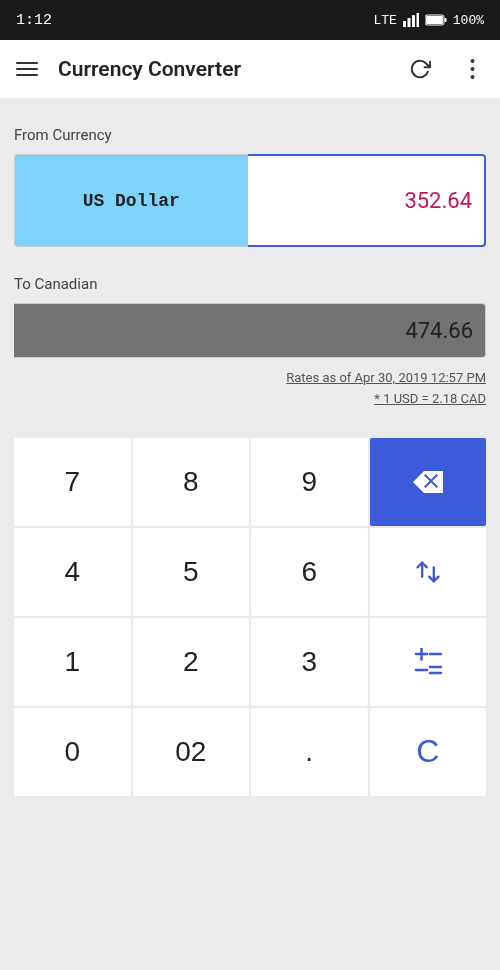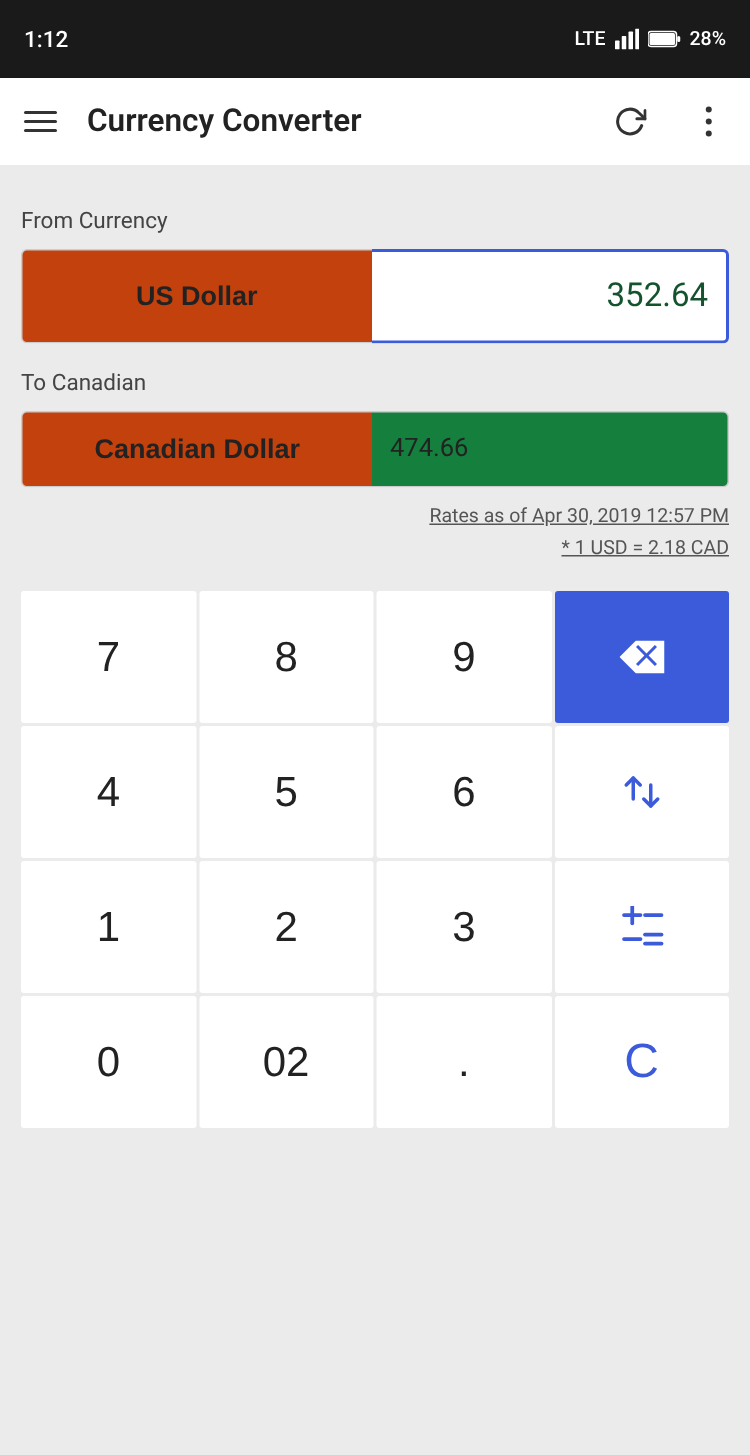--- a/index.html
+++ b/index.html
@@ -14,23 +14,24 @@
     }
 
     
     .status-bar {
       background: #1a1a1a;
       color: #fff;
       display: flex;
       align-items: center;
       justify-content: space-between;
       padding: 0 16px;
-      height: 52px;
+      height: 40px;
       font-size: 15px;
       font-weight: 500;
+      font-family: Liberation Mono, monospace;
     }
     .status-right {
       display: flex;
       align-items: center;
       gap: 6px;
       font-size: 13px;
       padding-left: 35px;
     }
 
     
@@ -66,66 +67,67 @@
 
     
     .main-content {
       background: #ebebeb;
       flex: 1;
       padding: 28px 14px 0 14px;
     }
 
     
     .currency-section {
-      margin-bottom: 17px;
+      margin-bottom: 28px;
     }
     .section-label {
       font-size: 15px;
       color: #444;
       margin-bottom: 10px;
       font-weight: 400;
     }
     .currency-row {
       display: flex;
       gap: 0;
     }
     .currency-name-btn {
       flex: 1;
-      background: #c2410c;
+      background: #7dd3fc;
       border: 1px solid #ccc;
       border-right: none;
       padding: 14px 10px;
       font-size: 18px;
       font-weight: 600;
       color: #222;
       text-align: center;
       cursor: pointer;
       border-radius: 4px 0 0 4px;
+      font-family: Liberation Mono, monospace;
     }
     .currency-value {
       flex: 1;
       background: #fff;
       border: 2px solid #3b5bdb;
       border-left: none;
-      padding: 17px 12px;
+      padding: 32px 12px;
       font-size: 22px;
-      color: #14532d;
+      color: #be185d;
       text-align: right;
       border-radius: 0 4px 4px 0;
       font-weight: 400;
     }
     .currency-value-plain {
       flex: 1;
-      background: #15803d;
+      background: #737373;
       border: 1px solid #ccc;
       border-left: none;
       padding: 14px 12px;
-      font-size: 17px;
-      color: #222;
-      text-align: left;
+      font-size: 22px;
+      color: #222;
+      text-align: right;
       border-radius: 0 4px 4px 0;
       font-weight: 400;
     }
 
     .rates-info {
       text-align: right;
       font-size: 13px;
       color: #555;
       margin-top: 10px;
       line-height: 1.6;
@@ -190,21 +192,21 @@
       <rect x="0" y="8" width="3" height="6" rx="0.5"></rect>
       <rect x="4.5" y="5" width="3" height="9" rx="0.5"></rect>
       <rect x="9" y="2" width="3" height="12" rx="0.5"></rect>
       <rect x="13.5" y="0" width="3" height="14" rx="0.5"></rect>
     </svg>
     <svg width="22" height="12" viewBox="0 0 22 12" fill="white">
       <rect x="0" y="1" width="19" height="10" rx="2" stroke="white" stroke-width="1" fill="none"></rect>
       <rect x="1" y="2" width="17" height="8" rx="1" fill="white"></rect>
       <rect x="19.5" y="4" width="2" height="4" rx="1" fill="white"></rect>
     </svg>
-    <span>28%</span>
+    <span>100%</span>
   </div>
 </div>
 
 <div class="app-bar">
   <div class="hamburger">
     <span></span>
       <span></span>
       <span></span>
   </div>
   <span class="app-bar-title">Currency Converter</span>
@@ -229,21 +231,20 @@
     <div class="section-label">From Currency</div>
     <div class="currency-row">
       <button class="currency-name-btn">US Dollar</button>
       <div class="currency-value">352.64</div>
     </div>
   </div>
 
   <div class="currency-section">
     <div class="section-label">To Canadian</div>
     <div class="currency-row">
-      <button class="currency-name-btn">Canadian Dollar</button>
       <div class="currency-value-plain">474.66</div>
     </div>
     <div class="rates-info">
       <div>Rates as of Apr 30, 2019 12:57 PM</div>
       <div>* 1 USD = 2.18 CAD</div>
     </div>
   </div>
 
   <div class="keypad">
 

